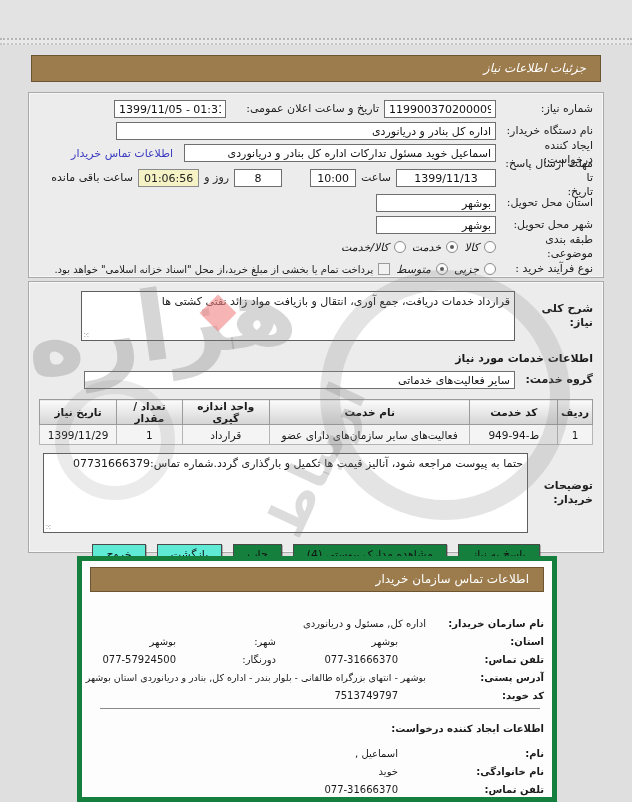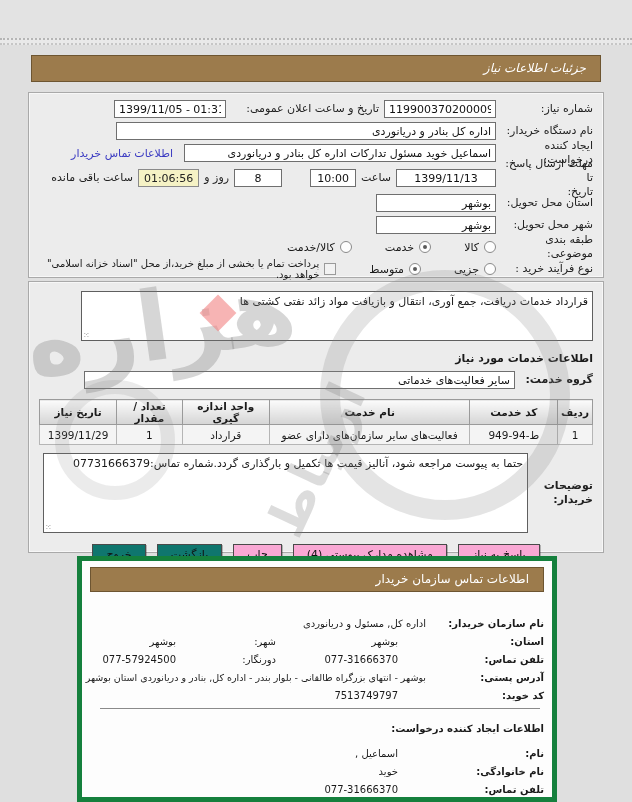--- a/index.html
+++ b/index.html
@@ -57,21 +57,21 @@
     border:1px solid #8a8a8a; background:#fdfdfd; display:inline-block; position:relative;
     flex:0 0 12px;
   }
   .radio.checked::after {
     content:""; position:absolute; inset:3px; border-radius:50%; background:#5a5a5a;
   }
   .checkbox {
     width:12px; height:12px; border:1px solid #9a9a9a; background:#f2f2f2; display:inline-block;
     flex:0 0 12px;
   }
-  .opt-label { margin-left:28px; }
+  .opt-label { margin-left:1px;font-style:italic; }
   .small-note { font-size:10px; }
   
   .tbox {
     position:relative; background:#fff; border:1px solid #5f5f5f;
     padding:2px 4px; overflow:hidden; line-height:1.45;
   }
   .tbox::after { content:"⁙"; position:absolute; bottom:-2px; left:1px; font-size:8px; color:#9a9a9a; }
   .desc-row { display:flex; align-items:center; margin-top:4px; }
   .desc-box { flex:1; height:50px; margin-left:42px; }
   .section-head { font-weight:bold; margin:11px 0 6px; }
@@ -90,22 +90,22 @@
   .notes-row { display:flex; align-items:center; margin-top:8px; }
   .notes-label { width:58px; flex:0 0 58px;margin-left:7px; }
   .notes-box { flex:1; height:80px; margin-left:4px; }
   
   .toolbar { display:flex; justify-content:center; gap:11px; margin-top:11px; }
   .btn {
     height:20px; border:1px solid #4a4a4a; font-family:inherit; font-size:11px;
     padding:0 13px; cursor:pointer; color:#111;
     box-shadow:1px 1px 0 rgba(0,0,0,0.25);
   }
-  .btn.green { background:#f9a8d4; }
-  .btn.pink  { background:#0f766e; }
+  .btn.green { background:#15803d; }
+  .btn.pink  { background:#5eead4; }
   
   #panel-contact {
     position:absolute; top:556px; right:75px; width:480px; height:246px;
     background:#fdfdfd; border:5px solid #15803d; padding:6px 8px; overflow:hidden;
     font-size:10px;
   }
   #panel-contact .brown-bar { height:25px; line-height:23px; }
   .c-rows { margin-top:26px; }
   .crow { display:flex; align-items:flex-start; margin-bottom:7px; }
   .clabel { width:118px; flex:0 0 118px; font-weight:bold; padding-left:5px; }
@@ -206,20 +206,21 @@
     <span class="radio checked"></span>
     <span class="opt-label">متوسط</span>
     <span class="checkbox"></span>
     <span class="small-note">پرداخت تمام یا بخشی از مبلغ خرید،از محل "اسناد خزانه اسلامی" خواهد بود.</span>
   </div>
 </div>
 
 <div class="panel" id="panel-services">
 
   <div class="desc-row">
+    <div class="flabel bold" style="width:78px;flex:0 0 78px">شرح کلی نیاز:</div>
     <div class="tbox desc-box">قرارداد خدمات دریافت، جمع آوری، انتقال و بازیافت مواد زائد نفتی کشتی ها</div>
   </div>
 
   <div class="section-head">اطلاعات خدمات مورد نیاز</div>
 
   <div class="group-row">
     <div class="flabel bold" style="width:78px;flex:0 0 78px">گروه خدمت:</div>
     <input class="box group-box" readonly="" value="سایر فعالیت‌های خدماتی" style="">
   </div>
 

